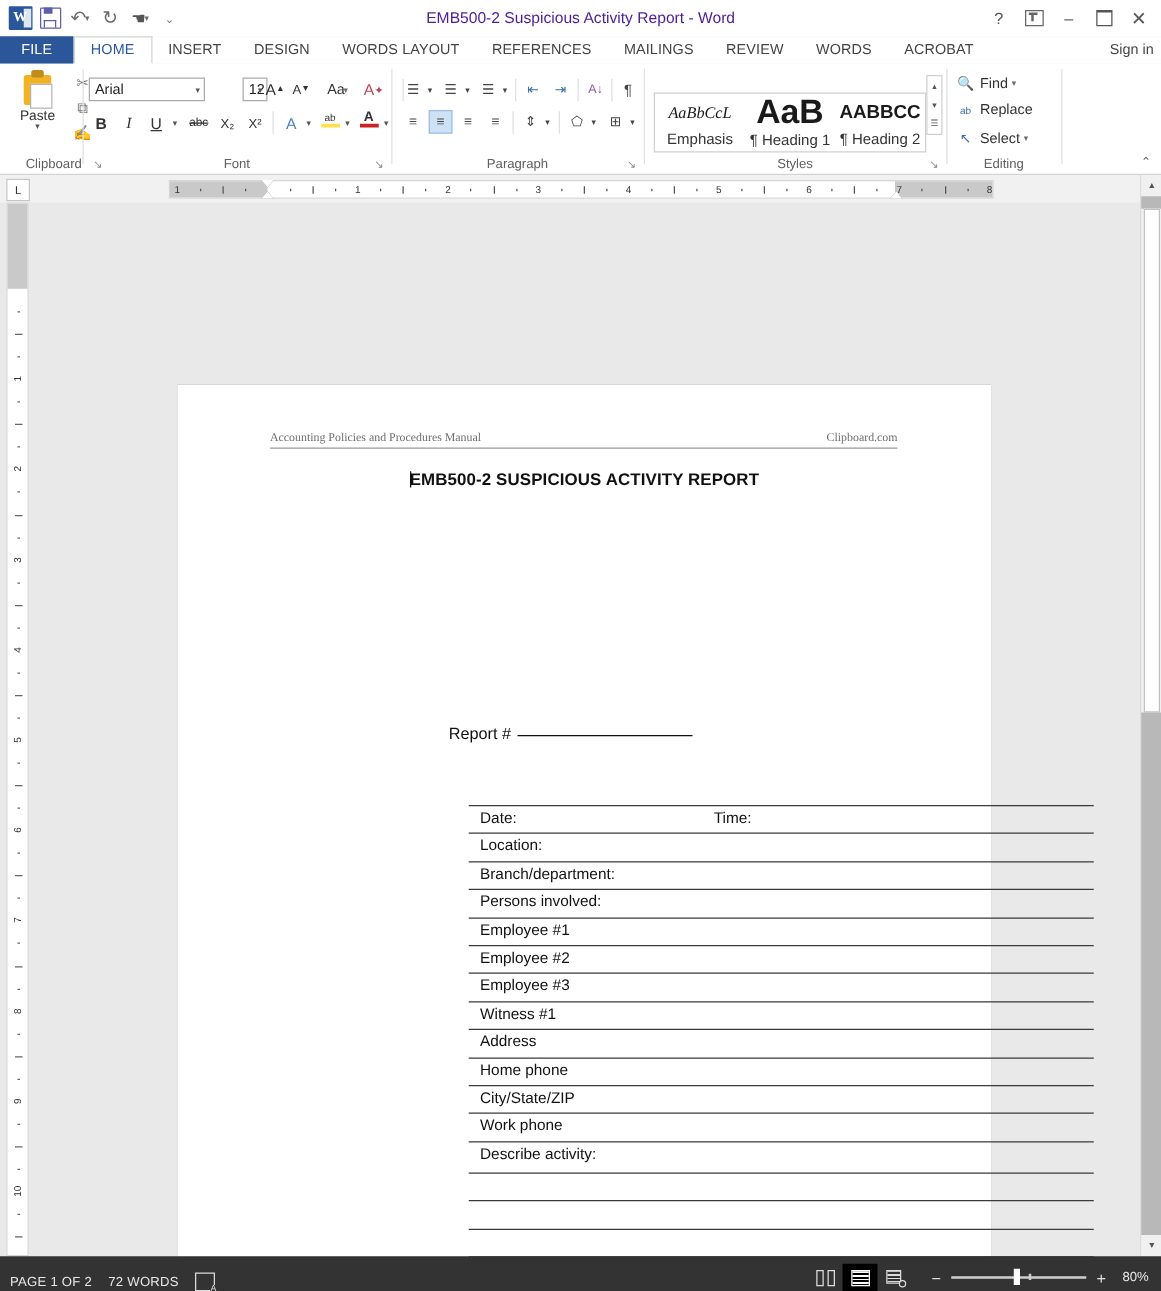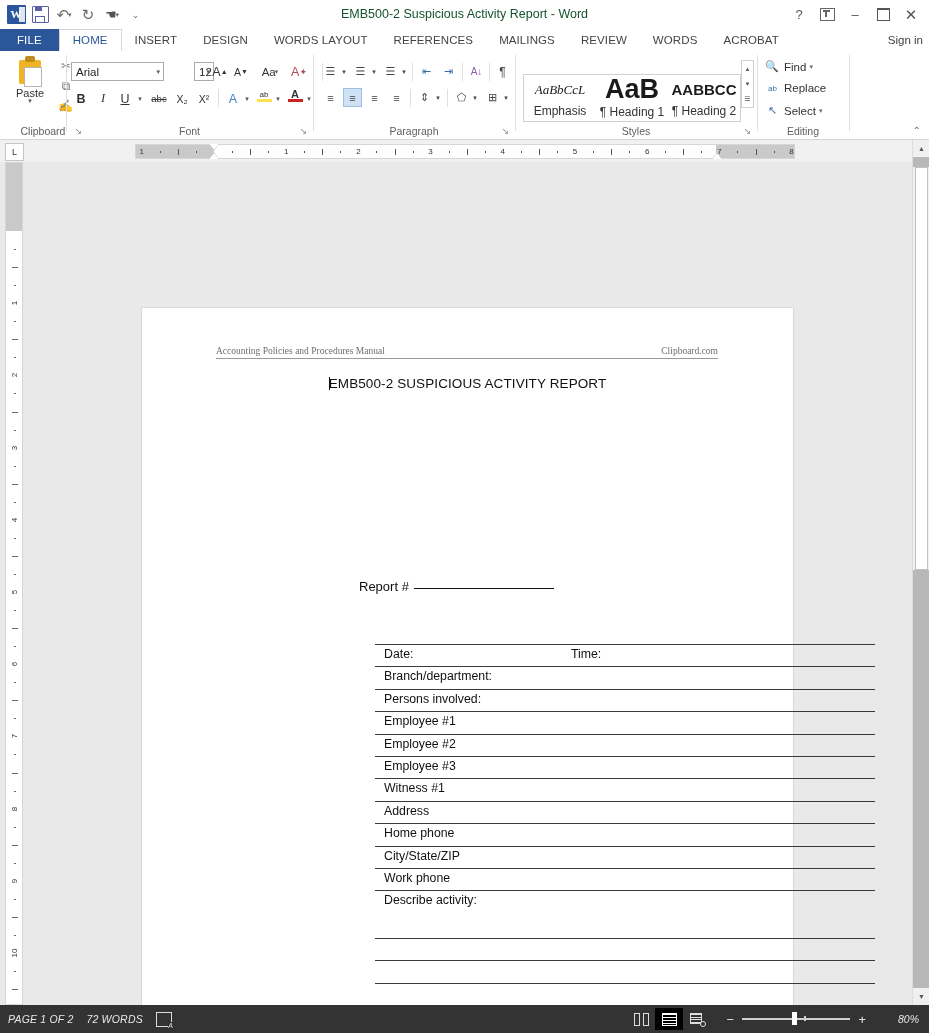--- a/index.html
+++ b/index.html
@@ -22,21 +22,21 @@
   .wordlogo span{color:#fff;font-size:11px;font-weight:bold;line-height:1;font-family:"Liberation Serif",serif;}
   .wordlogo:after{content:"";position:absolute;right:1px;top:2px;width:6px;height:15px;background:#fff;opacity:.85;}
   .wordlogo span{position:relative;z-index:2;}
   .savebox{width:15px;height:15px;border:1.6px solid #5b5fa8;position:relative;border-radius:1px;}
   .savebox:before{content:"";position:absolute;left:2.5px;top:-1px;width:7px;height:5px;background:#5b5fa8;}
   .savebox:after{content:"";position:absolute;left:2px;bottom:0px;width:8px;height:5px;border:1.4px solid #5b5fa8;border-bottom:none;}
   .arrowico{font-size:15px;color:#6b6b6b;line-height:1;}
   .tiny-caret{font-size:7px;color:#6b6b6b;margin-left:-1px;}
   .touchico{font-size:13px;color:#555;}
   .title-text{position:absolute;left:0;top:0;width:929px;height:29px;line-height:29px;
-    text-align:center;font-size:12.5px;color:#14532d;}
+    text-align:center;font-size:12.5px;color:#4c1d95;}
   .win-btns{position:absolute;right:4px;top:0;height:29px;display:flex;align-items:center;}
   .win-btn{width:28px;height:26px;display:flex;align-items:center;justify-content:center;
     color:#555;font-size:13px;cursor:default;}
   .win-btn.close{font-size:15px;}
   .ribbon-opt{width:13px;height:11px;border:1.3px solid #666;position:relative;}
   .ribbon-opt:before{content:"";position:absolute;left:2px;top:1px;width:7px;height:1.6px;background:#666;}
   .ribbon-opt:after{content:"";position:absolute;left:4.5px;top:3px;width:1.5px;height:5px;background:#666;}
   .maxbox{width:11px;height:10px;border:1.4px solid #555;border-top-width:2.4px;}
 
   
@@ -127,35 +127,35 @@
   .vs-track-low{position:absolute;left:0;width:17px;background:#b8b8b8;}
 
   
   .page{position:absolute;left:142px;top:168px;width:651px;height:838px;background:#fff;
     box-shadow:0 0 1px rgba(0,0,0,.45);}
   .doc-head{position:absolute;left:74px;top:38px;width:502px;
     border-bottom:1px solid #9a9a9a;padding-bottom:2px;
     font-family:"Liberation Serif",serif;font-size:9.5px;color:#6e6e6e;
     display:flex;justify-content:space-between;}
   .doc-title{position:absolute;left:0;top:68px;width:651px;text-align:center;
-    font-size:13.5px;color:#111;letter-spacing:.1px;}
+    font-size:13.5px;color:#111;letter-spacing:.1px;font-weight:bold;}
   .caret-ins{display:inline-block;width:0;border-left:1px solid #111;height:13px;vertical-align:-2px;margin-right:-1px;}
   .reportline{position:absolute;left:217px;top:271px;font-size:13px;color:#111;}
   .reportline .blankline{display:inline-block;width:140px;border-bottom:1.2px solid #111;margin-left:5px;vertical-align:2px;}
 
   .formtable{position:absolute;left:233px;top:336px;width:500px;}
   .frow{position:relative;border-top:1.3px solid #3a3a3a;height:22.4px;box-sizing:border-box;}
   .frow .fl{position:absolute;left:9px;top:2px;font-size:12.3px;color:#111;white-space:nowrap;}
   .frow .fl2{position:absolute;left:196px;top:2px;font-size:12.3px;color:#111;}
   .blankrows{position:absolute;left:233px;top:630px;width:500px;}
   .brow{border-top:1.3px solid #3a3a3a;height:22.4px;box-sizing:border-box;}
 
   
   .statusbar{position:absolute;left:0;bottom:0;width:929px;height:28px;background:#2b579a;
-    background:#303030;display:flex;align-items:center;font-style:italic;}
+    background:#303030;display:flex;align-items:flex-end;}
   .statusbar{background:#333333;}
   .sb-left{display:flex;align-items:center;gap:13px;padding-left:8px;}
   .sb-item{font-size:10.5px;color:#e8e8e8;letter-spacing:.2px;cursor:default;}
   .sb-proof{width:16px;height:15px;border:1.2px solid #dcdcdc;position:relative;box-sizing:border-box;}
   .sb-proof:after{content:"A";position:absolute;right:-2px;bottom:-3px;font-size:7px;color:#dcdcdc;background:#333;}
   .sb-right{margin-left:auto;display:flex;align-items:center;gap:0;padding-right:10px;}
   .viewbtn{width:28px;height:22px;display:flex;align-items:center;justify-content:center;cursor:default;}
   .viewbtn.sel{background:#000;}
   .vico{width:15px;height:13px;position:relative;}
   .vico-read:before{content:"";position:absolute;left:0;top:0;width:6px;height:13px;border:1.2px solid #ddd;box-sizing:border-box;}
@@ -163,21 +163,21 @@
   .vico-print{border:1.3px solid #fff;box-sizing:border-box;background:
     repeating-linear-gradient(#fff 0 1.4px,transparent 1.4px 3px);}
   .vico-web:before{content:"";position:absolute;left:0;top:0;width:12px;height:11px;border:1.2px solid #ddd;box-sizing:border-box;
     background:repeating-linear-gradient(#ddd 0 1px,transparent 1px 2.6px);}
   .vico-web:after{content:"";position:absolute;right:-1px;bottom:-1px;width:6px;height:6px;border:1.2px solid #ddd;border-radius:50%;box-sizing:border-box;background:#333;}
   .zoomwrap{display:flex;align-items:center;gap:7px;margin-left:14px;}
   .zm-sign{font-size:13px;color:#e0e0e0;width:10px;text-align:center;cursor:default;line-height:1;}
   .zm-track{width:108px;height:1.5px;background:#cfcfcf;position:relative;}
   .zm-thumb{position:absolute;left:50px;top:-6px;width:5px;height:13px;background:#fff;}
   .zm-mid{position:absolute;left:62px;top:-2px;width:1.5px;height:5px;background:#cfcfcf;}
-  .zm-val{font-size:10.5px;color:#e8e8e8;min-width:26px;text-align:right;margin-left:19px;}
+  .zm-val{font-size:10.5px;color:#e8e8e8;min-width:26px;text-align:right;}
 </style>
 </head>
 <body>
 
 <div id="app">
 
   <div class="titlebar">
     <div class="qat">
       <div class="qat-btn">
         <div class="wordlogo">
@@ -495,20 +495,23 @@
       <div class="reportline">
         <span>Report #</span><span class="blankline"></span>
       </div>
 
       <div class="formtable" id="formtable-host">
           <div class="frow">
             <span class="fl">Date:</span>
             <span class="fl2">Time:</span>
           </div>
           <div class="frow">
+            <span class="fl">Location:</span>
+          </div>
+          <div class="frow">
             <span class="fl">Branch/department:</span>
           </div>
           <div class="frow">
             <span class="fl">Persons involved:</span>
           </div>
           <div class="frow">
             <span class="fl">Employee #1</span>
           </div>
           <div class="frow">
             <span class="fl">Employee #2</span>

